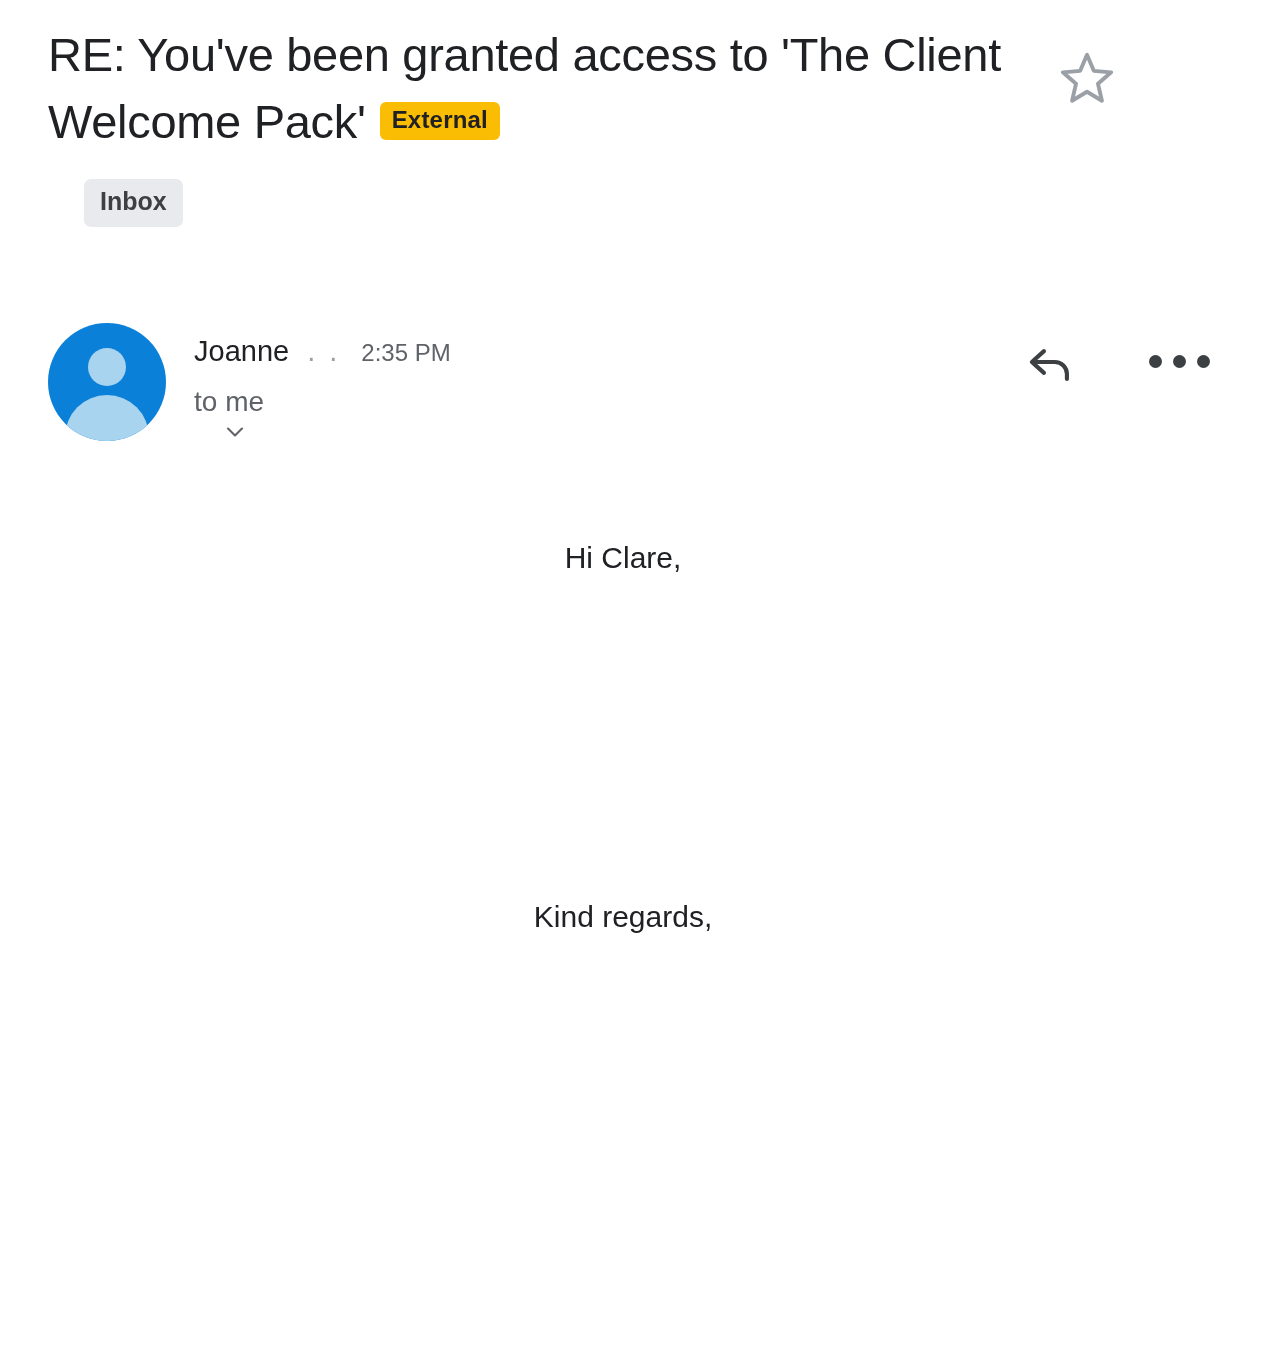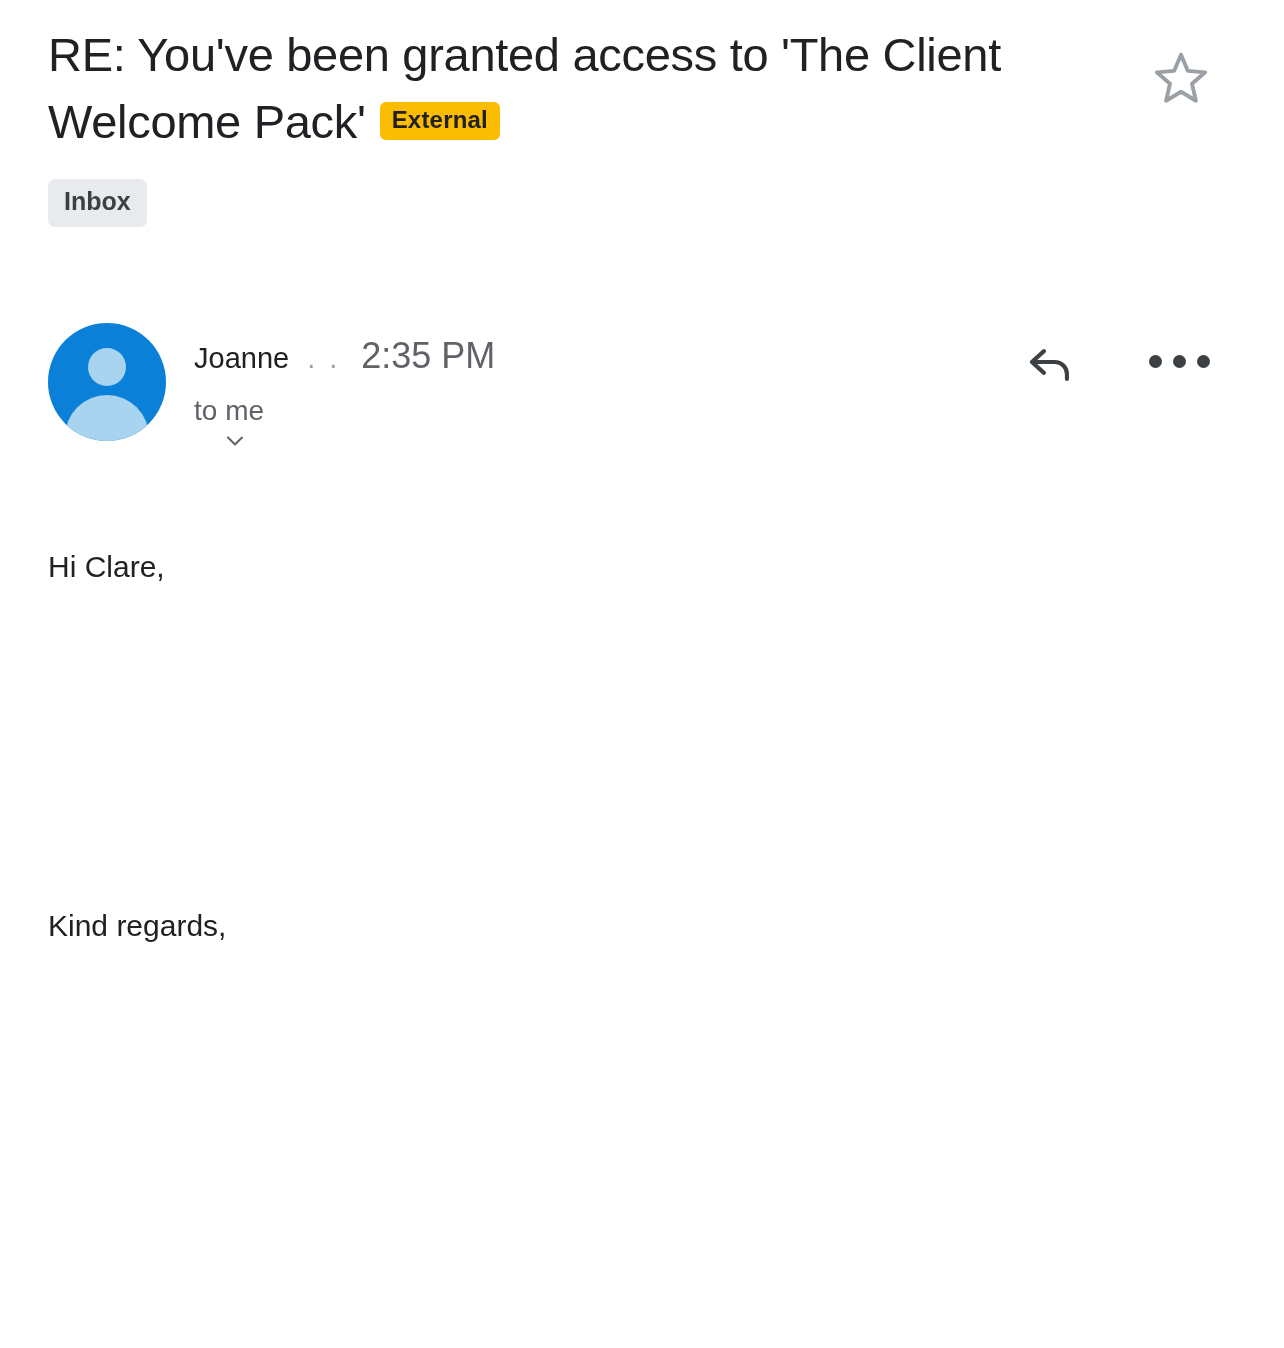--- a/index.html
+++ b/index.html
@@ -16,21 +16,20 @@
     color: #202124;
   }
   .mail-view {
     padding: 22px 48px 0 48px;
   }
 
   
   .subject-row {
     display: flex;
     align-items: flex-start;
-    justify-content: space-between;
   }
   .subject-text {
     font-size: 47px;
     line-height: 1.42;
     font-weight: 400;
     color: #202124;
     letter-spacing: -0.3px;
     max-width: 1010px;
   }
   .external-badge {
@@ -50,20 +49,21 @@
     margin-top: 28px;
     margin-right: 26px;
     flex: 0 0 auto;
     cursor: pointer;
     line-height: 0;
   }
 
   
   .chip-row {
     margin-top: 24px;
+    margin-left: 36px;
   }
   .inbox-chip {
     display: inline-block;
     background: #e8eaed;
     color: #3c4043;
     font-size: 25px;
     font-weight: 700;
     border-radius: 7px;
     padding: 9px 16px 11px 16px;
     line-height: 1.1;
@@ -119,21 +119,21 @@
   }
   .sender-redacted {
     display: inline-block;
     color: #9aa0a6;
     font-size: 29px;
     letter-spacing: 14px;
     margin-left: 18px;
   }
   .sender-time {
     color: #5f6368;
-    font-size: 36px;
+    font-size: 24px;
     margin-left: 10px;
   }
   .to-line {
     margin-top: 18px;
     color: #5f6368;
     font-size: 28px;
     display: flex;
     align-items: center;
     cursor: pointer;
     width: max-content;
@@ -164,20 +164,21 @@
     display: block;
   }
 
   
   .body-block {
     margin-top: 88px;
     font-size: 30px;
     line-height: 1.62;
     color: #202124;
     max-width: 1150px;
+    text-align: center;
   }
   .body-block p {
     margin: 0;
   }
   .gap-lg { height: 150px; }
   .gap-xl { height: 160px; }
 </style>
 </head>
 <body>
 

